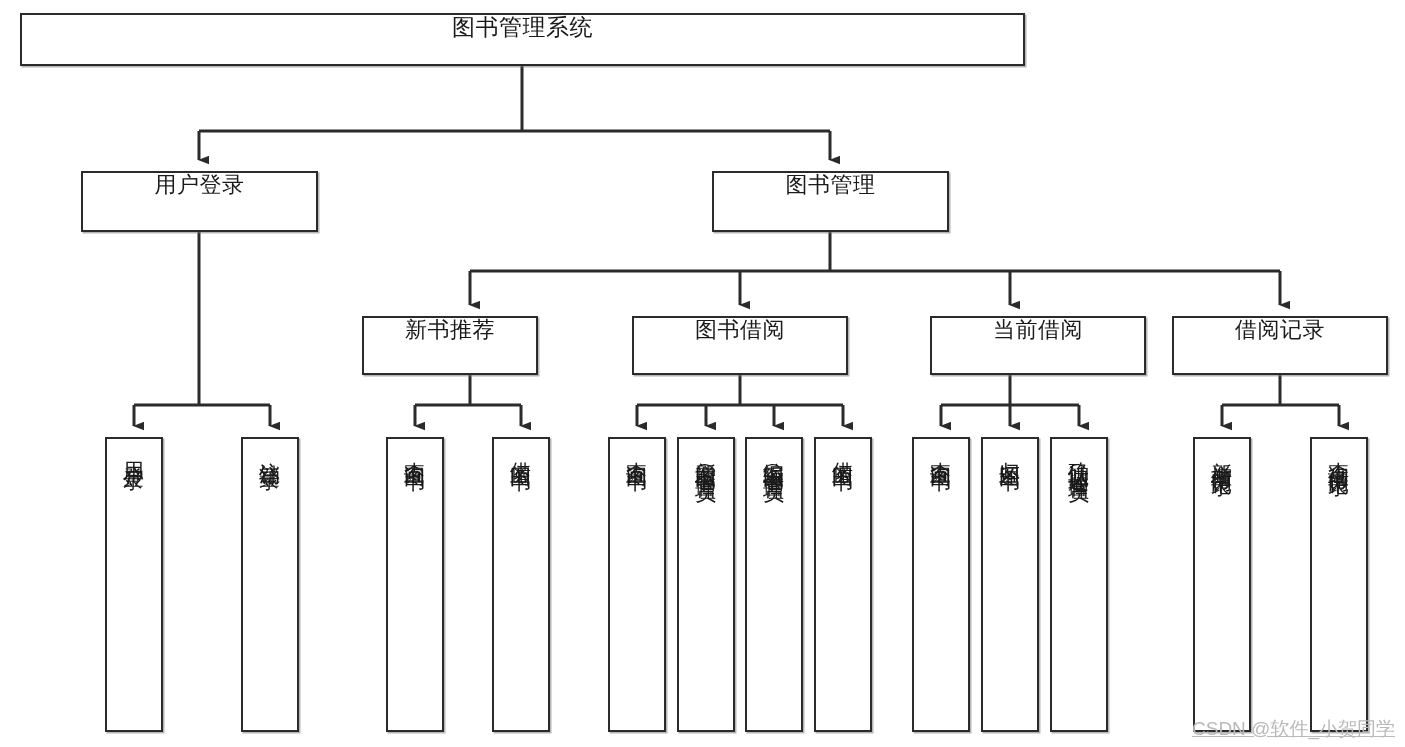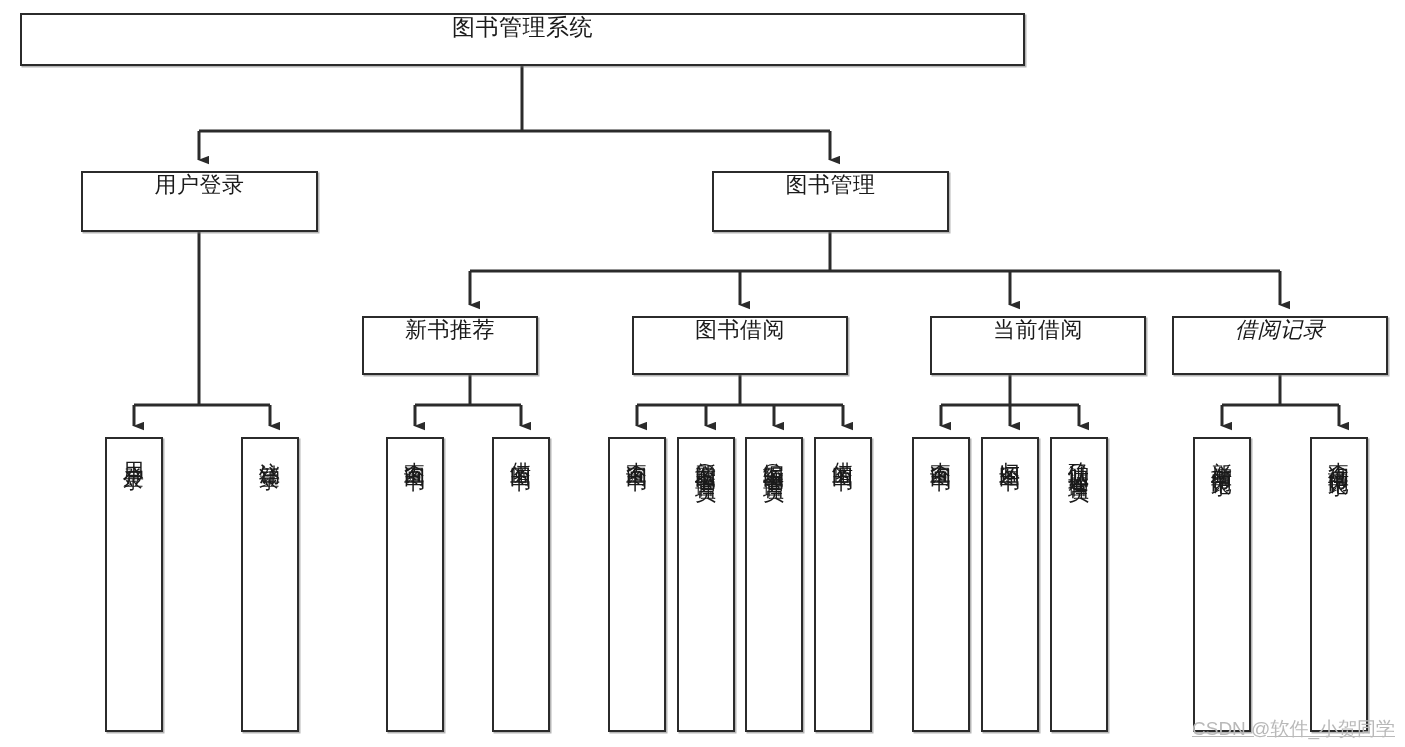--- a/index.html
+++ b/index.html
@@ -137,21 +137,21 @@
 
   <div class="node horiz" style="left:362px; top:316px; width:176px; height:59px;">
     <span class="lbl">新书推荐</span>
   </div>
   <div class="node horiz" style="left:632px; top:316px; width:216px; height:59px;">
     <span class="lbl">图书借阅</span>
   </div>
   <div class="node horiz" style="left:902px; top:316px; width:216px; height:59px;margin-left:28px;">
     <span class="lbl">当前借阅</span>
   </div>
-  <div class="node horiz" style="left:1172px; top:316px; width:216px; height:59px;font-style:italic;">
+  <div class="node horiz" style="left:1172px; top:316px; width:216px; height:59px;">
     <span class="lbl">借阅记录</span>
   </div>
 
   <div class="node vert" style="left:105px; top:437px; width:58px; height:295px;">
     <span class="lbl">用户登录</span>
   </div>
   <div class="node vert" style="left:241px; top:437px; width:58px; height:295px;">
     <span class="lbl">注销登录</span>
   </div>
 

